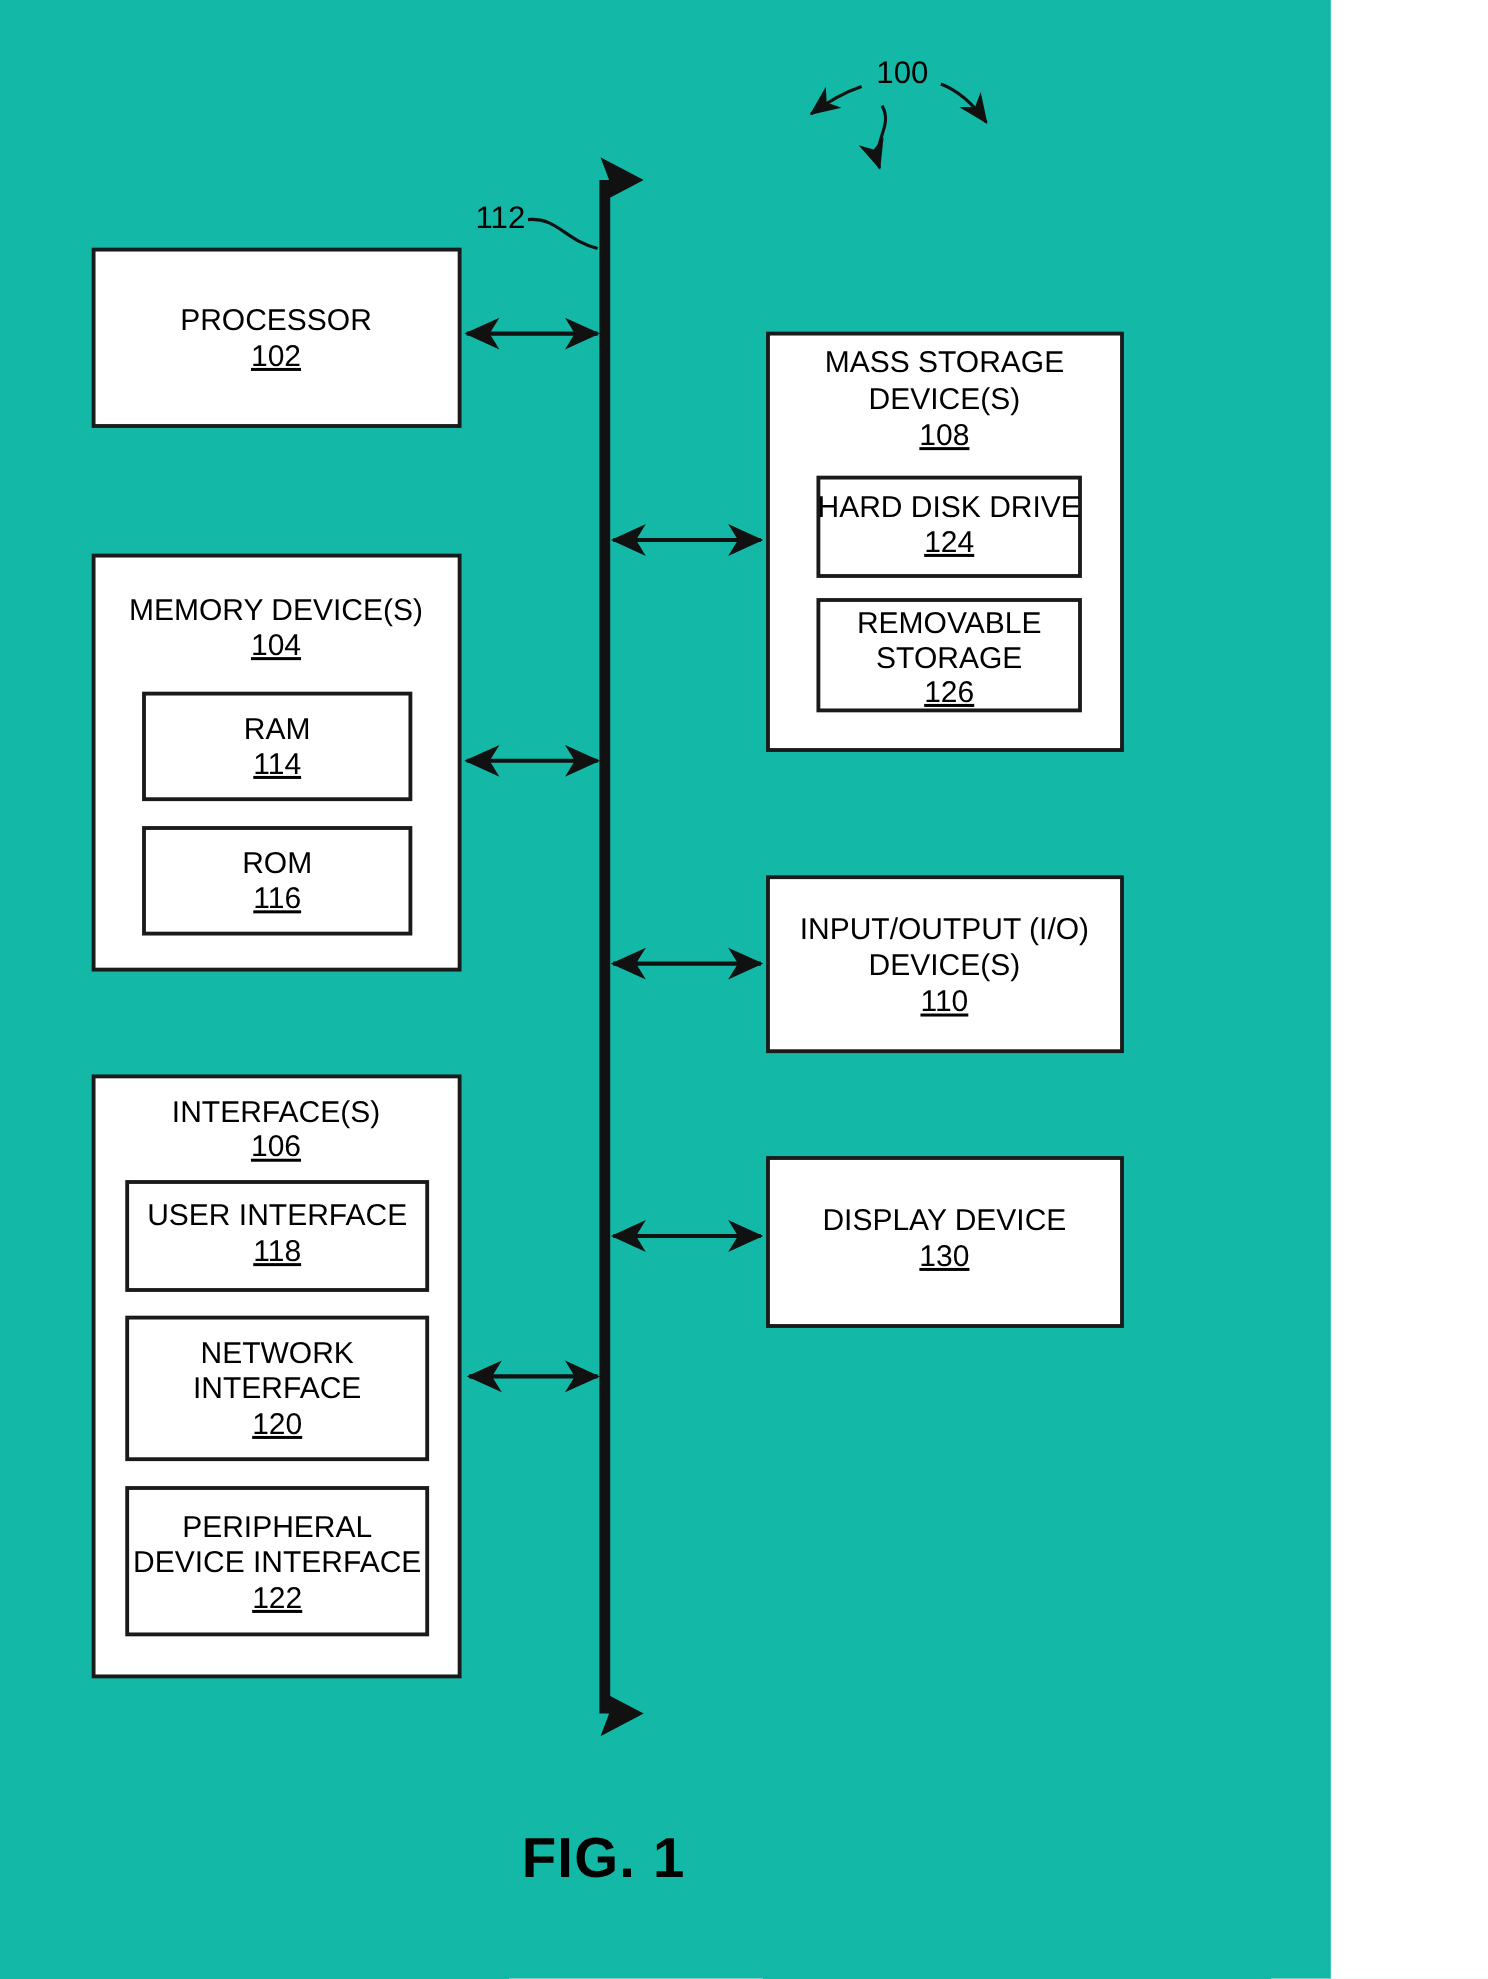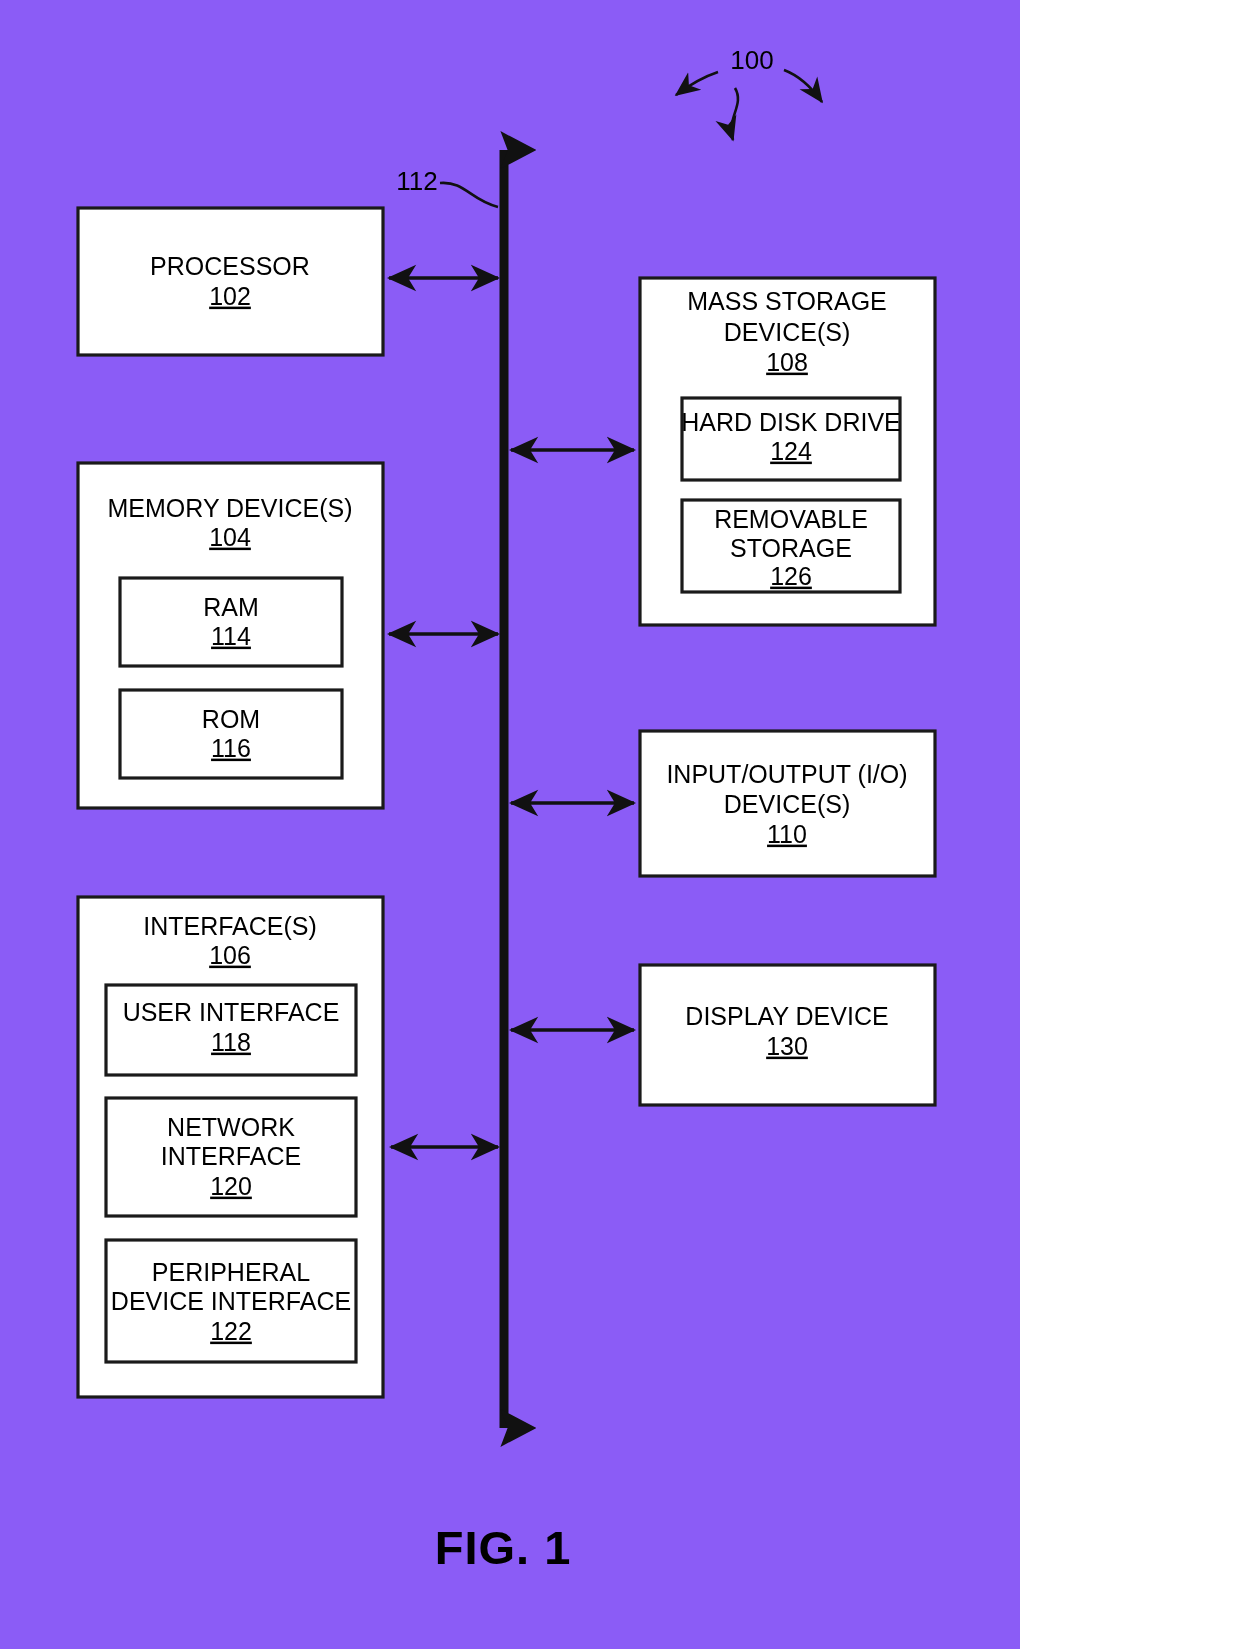--- a/index.html
+++ b/index.html
@@ -5,23 +5,23 @@
   html, body {
     margin: 0;
     padding: 0;
     background: #ffffff;
   }
   body {
     font-family: "Liberation Sans", sans-serif;
   }
   #page {
     position: relative;
-    width: 1020px;
+    width: 1109px;
     height: 1649px;
-    background: #8b5cf6;
+    background: #14b8a6;
     overflow: hidden;
   }
   svg.diagram {
     position: absolute;
     left: 0;
     top: 0;
     width: 1240px;
     height: 1649px;
   }
   .box-rect {

